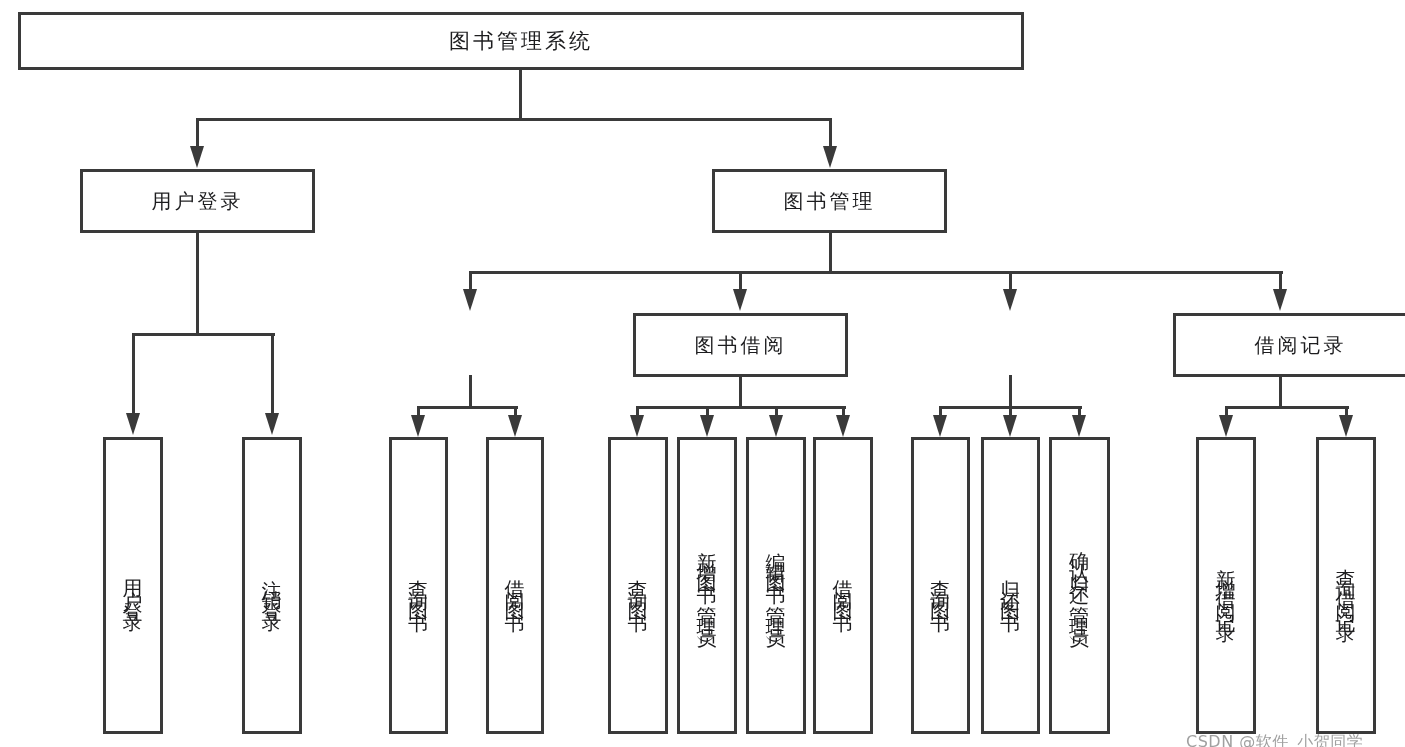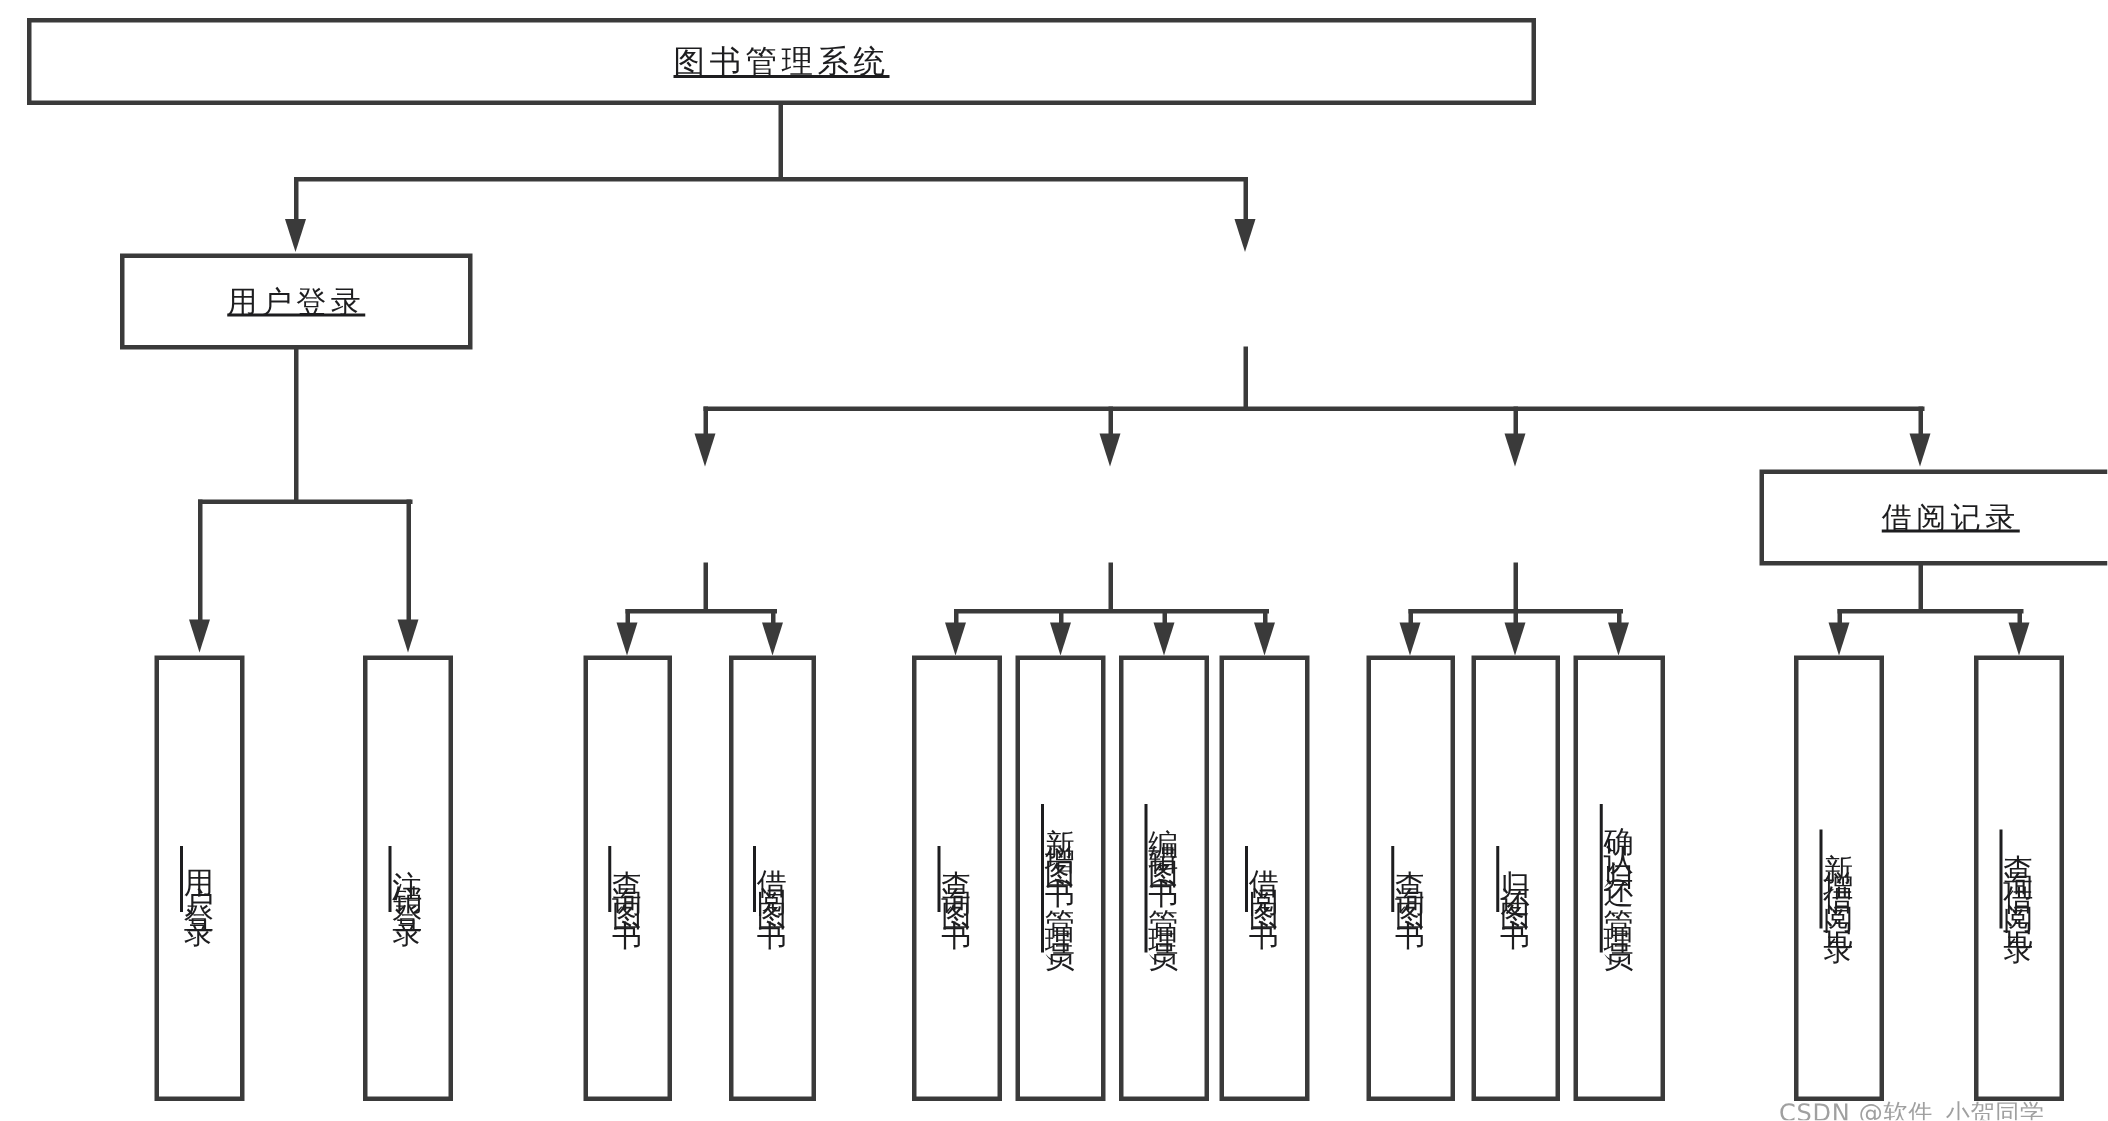--- a/index.html
+++ b/index.html
@@ -13,21 +13,20 @@
   }
   .box {
     position: absolute;
     box-sizing: border-box;
     border: 3px solid #3a3a3a;
     background: #ffffff;
     display: flex;
     align-items: center;
     justify-content: center;
     color: #1d1d1f;
-    text-decoration: underline;
   }
   .box.h {
     font-size: 20px;
     letter-spacing: 3px;
   }
   .box.title {
     font-size: 21px;
   }
   .box.v {
     writing-mode: vertical-rl;
@@ -69,39 +68,41 @@
   <div class="box h title" style="left:18px; top:12px; width:1006px; height:58px;">图书管理系统</div>
 
   <div class="line vline" style="left:519px; top:70px; height:50px;"></div>
   <div class="line hline" style="left:196px; top:118px; width:636px;"></div>
   <div class="line vline" style="left:196px; top:118px; height:30px;"></div>
   <div class="arrow" style="left:190px; top:146px;"></div>
   <div class="line vline" style="left:829px; top:118px; height:30px;"></div>
   <div class="arrow" style="left:823px; top:146px;"></div>
 
   <div class="box h" style="left:80px; top:169px; width:235px; height:64px;">用户登录</div>
+  <div class="box h" style="left:712px; top:169px; width:235px; height:64px;">图书管理</div>
 
   <div class="line vline" style="left:196px; top:231px; height:104px;"></div>
   <div class="line hline" style="left:132px; top:333px; width:143px;"></div>
   <div class="line vline" style="left:132px; top:333px; height:82px;"></div>
   <div class="arrow" style="left:126px; top:413px;"></div>
   <div class="line vline" style="left:271px; top:333px; height:82px;"></div>
   <div class="arrow" style="left:265px; top:413px;"></div>
 
   <div class="line vline" style="left:829px; top:231px; height:42px;"></div>
   <div class="line hline" style="left:469px; top:271px; width:814px;"></div>
   <div class="line vline" style="left:469px; top:271px; height:20px;"></div>
   <div class="arrow" style="left:463px; top:289px;"></div>
   <div class="line vline" style="left:739px; top:271px; height:20px;"></div>
   <div class="arrow" style="left:733px; top:289px;"></div>
   <div class="line vline" style="left:1009px; top:271px; height:20px;"></div>
   <div class="arrow" style="left:1003px; top:289px;"></div>
   <div class="line vline" style="left:1279px; top:271px; height:20px;"></div>
   <div class="arrow" style="left:1273px; top:289px;"></div>
 
+  <div class="box h" style="left:633px; top:313px; width:215px; height:64px;">图书借阅</div>
   <div class="box h" style="left:1173px; top:313px; width:255px; height:64px;">借阅记录</div>
 
   <div class="line vline" style="left:469px; top:375px; height:33px;"></div>
   <div class="line hline" style="left:417px; top:406px; width:101px;"></div>
   <div class="line vline" style="left:417px; top:406px; height:10px;"></div>
   <div class="arrow" style="left:411px; top:415px;"></div>
   <div class="line vline" style="left:514px; top:406px; height:10px;"></div>
   <div class="arrow" style="left:508px; top:415px;"></div>
 
   <div class="line vline" style="left:739px; top:375px; height:33px;"></div>

